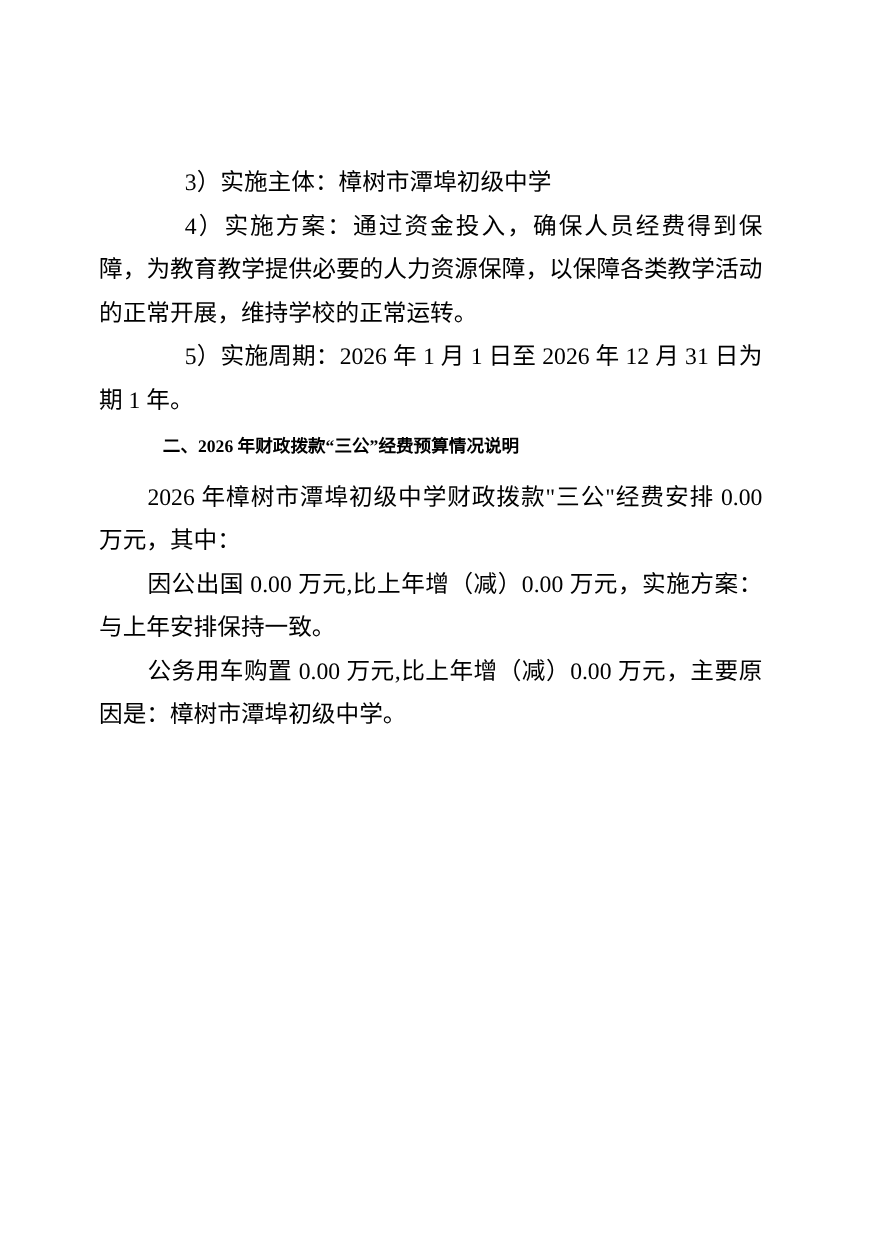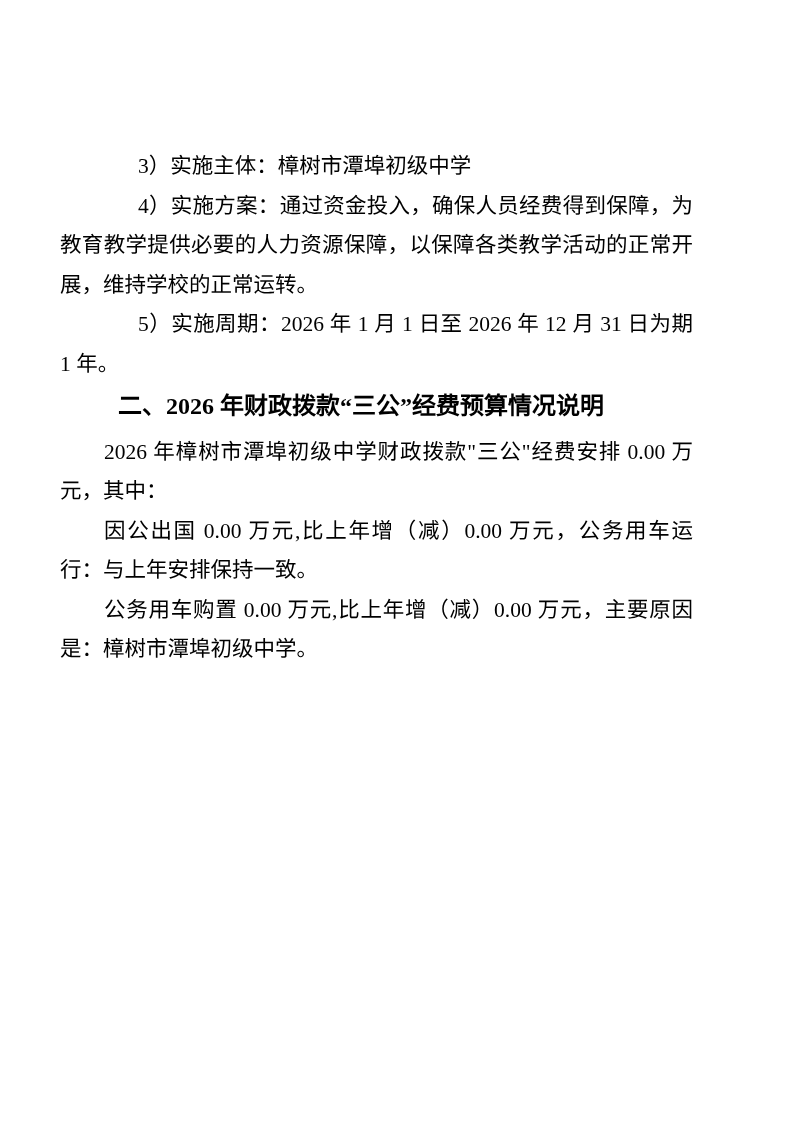--- a/index.html
+++ b/index.html
@@ -7,41 +7,41 @@
     padding: 0;
     background: #ffffff;
   }
   .page {
     position: relative;
     width: 793px;
     height: 1122px;
     margin: 0 auto;
     background: #ffffff;
     box-sizing: border-box;
-    padding: 147px 100px 0 60px;
+    padding: 147px 100px 0 90px;
     color: #000000;
     font-family: "Liberation Serif", "DejaVu Serif", serif;
     font-size: 21.5px;
     line-height: 39.5px;
     overflow: hidden;
   }
   .para {
     margin: 0;
     text-align: justify;
     text-align-last: left;
     text-justify: inter-ideograph;
     word-break: break-all;
   }
   
   .sub-item  { text-indent: 78px; }
   
   .body-indent { text-indent: 44px; }
   .heading {
     margin: 3px 0 6px 0;
-    font-size: 24px;
+    font-size: 16px;
     font-weight: 700;
     line-height: 39.5px;
     text-indent: 58px;
     text-align: left;
     word-break: break-all;
   }
 </style>
 </head>
 <body>
 
@@ -50,18 +50,18 @@
 
   <p class="para sub-item">4）实施方案：通过资金投入，确保人员经费得到保障，为教育教学提供必要的人力资源保障，以保障各类教学活动的正常开展，维持学校的正常运转。</p>
 
   <p class="para sub-item">5）实施周期：2026 年 1 月 1 日至 2026 年 12 月 31 日为期 1 年。</p>
 
 
   <h2 class="heading">二、2026 年财政拨款“三公”经费预算情况说明</h2>
 
   <p class="para body-indent">2026 年樟树市潭埠初级中学财政拨款"三公"经费安排 0.00 万元，其中：</p>
 
-  <p class="para body-indent">因公出国 0.00 万元,比上年增（减）0.00 万元，公务用车运行：与上年安排保持一致。</p>
+  <p class="para body-indent">因公出国 0.00 万元,比上年增（减）0.00 万元，实施方案：与上年安排保持一致。</p>
 
 
 
   <p class="para body-indent">公务用车购置 0.00 万元,比上年增（减）0.00 万元，主要原因是：樟树市潭埠初级中学。</p>
 </div>
 
 </body></html>

